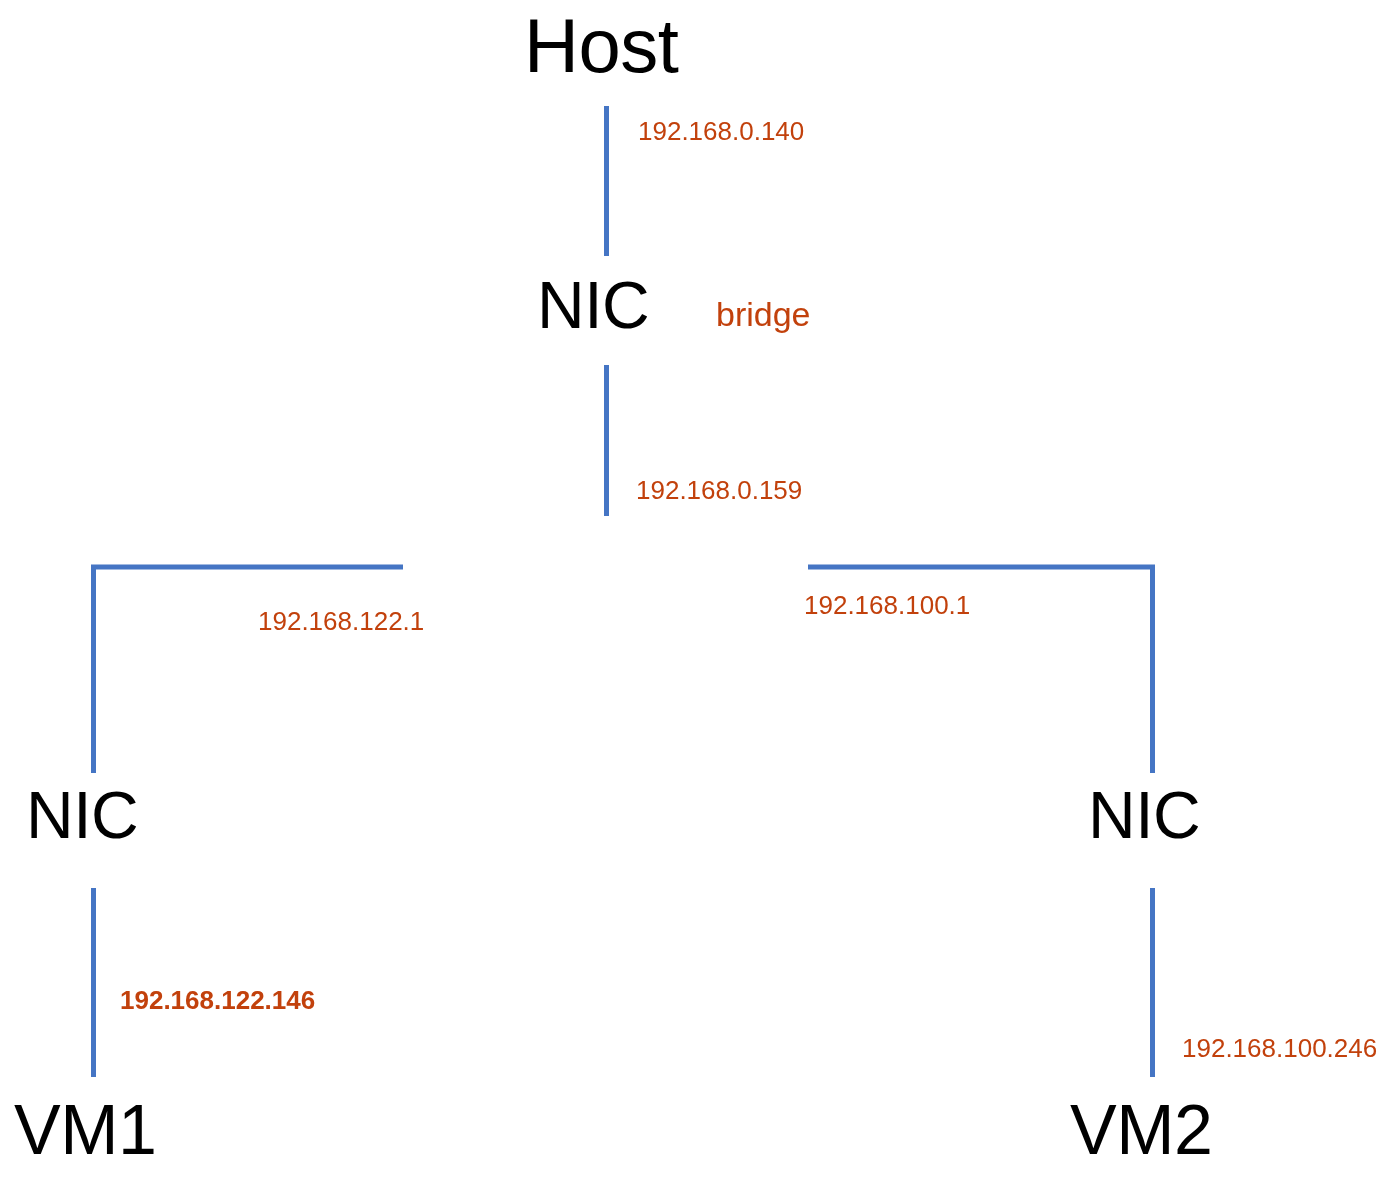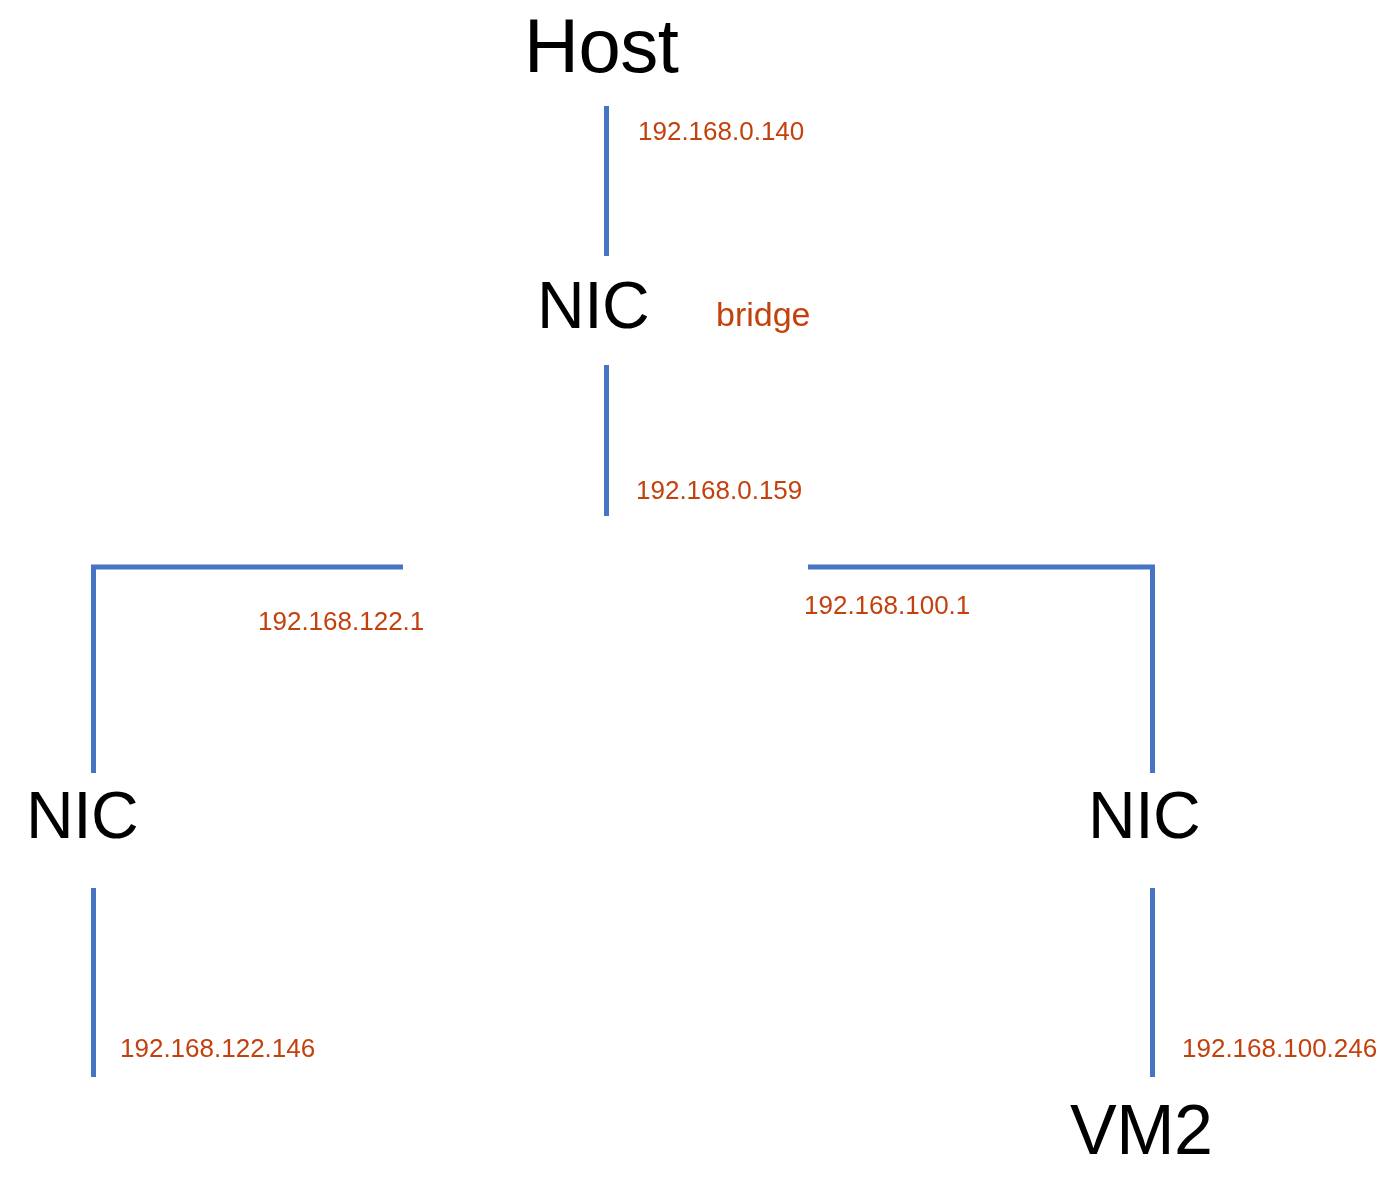--- a/index.html
+++ b/index.html
@@ -50,21 +50,21 @@
     font-size: 26px;
     color: #c2410c;
     white-space: nowrap;
     line-height: 1;
   }
   .ip-host-nic    { left: 638px;  top: 118px; }
   .ip-bridge      { left: 716px;  top: 297px; font-size: 34px; }
   .ip-nic-router  { left: 636px;  top: 477px; }
   .ip-left-lan    { left: 258px;  top: 592px; margin-top: 16px; }
   .ip-right-lan   { left: 804px;  top: 592px; }
-  .ip-vm1         { left: 120px;  top: 1035px; }
+  .ip-vm1         { left: 120px;  top: 987px; font-weight: bold; }
   .ip-vm2         { left: 1182px; top: 1035px; }
 </style>
 </head>
 <body>
 
 <div id="diagram" style="background: rgb(255, 255, 255);">
 
   <svg id="wires" viewBox="0 0 1388 1187" xmlns="http://www.w3.org/2000/svg">
 
     <line x1="606.5" y1="106" x2="606.5" y2="256" stroke="#4575c4" stroke-width="5"></line>
@@ -77,20 +77,21 @@
 
     <line x1="93.5" y1="888" x2="93.5" y2="1077" stroke="#4575c4" stroke-width="5"></line>
 
     <line x1="1152.5" y1="888" x2="1152.5" y2="1077" stroke="#4575c4" stroke-width="5"></line>
   </svg>
 
   <div class="node-label node-host">Host</div>
   <div class="node-label node-nic-h">NIC</div>
   <div class="node-label node-nic-l">NIC</div>
   <div class="node-label node-nic-r">NIC</div>
+  <div class="node-label node-vm1">VM1</div>
   <div class="node-label node-vm2">VM2</div>
 
   <div class="ip-label ip-host-nic">192.168.0.140</div>
   <div class="ip-label ip-bridge">bridge</div>
   <div class="ip-label ip-nic-router">192.168.0.159</div>
   <div class="ip-label ip-left-lan">192.168.122.1</div>
   <div class="ip-label ip-right-lan">192.168.100.1</div>
   <div class="ip-label ip-vm1">192.168.122.146</div>
   <div class="ip-label ip-vm2">192.168.100.246</div>
 

